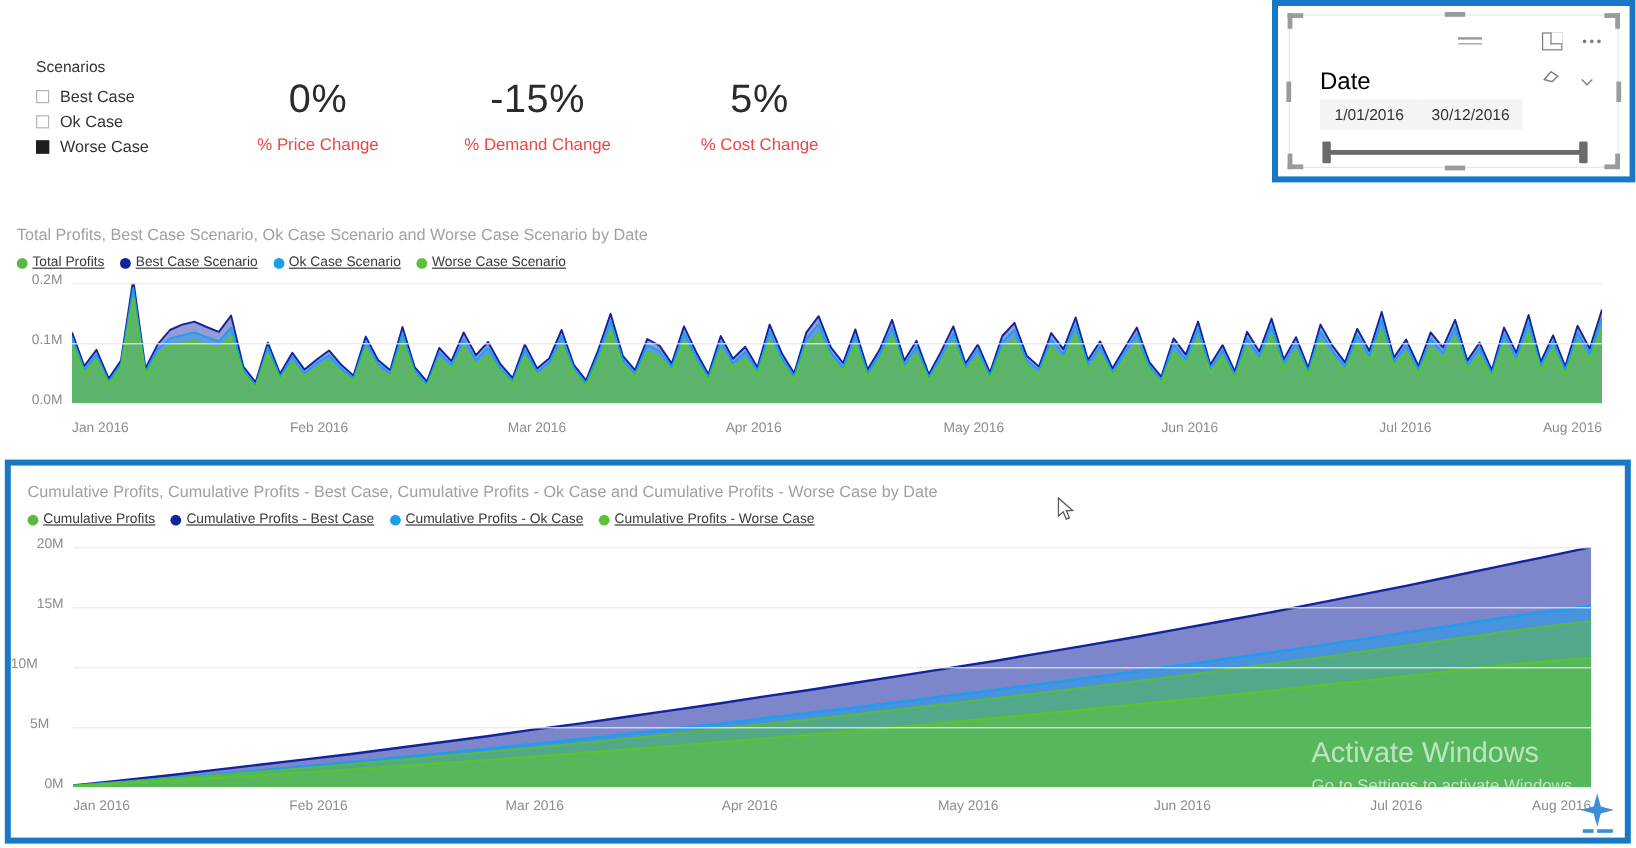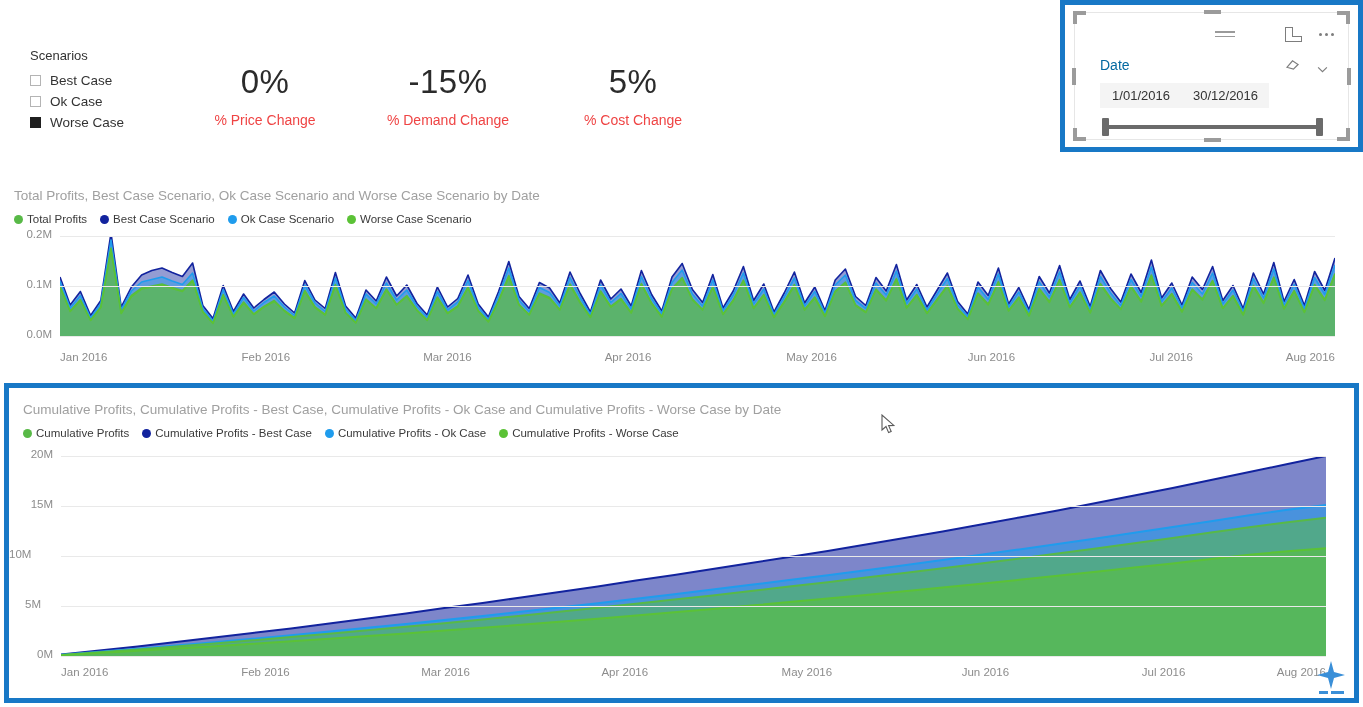--- a/index.html
+++ b/index.html
@@ -46,34 +46,34 @@
   .slicer-topbar { position: absolute; left: 0; top: 0; right: 0; height: 30px; }
   .icon-menu { position: absolute; left: 140px; top: 18px; width: 20px; }
   .icon-menu i { display: block; height: 1.6px; background: #9a9a9a; margin-bottom: 3px; }
   .icon-focus { position: absolute; right: 46px; top: 14px; width: 17px; height: 15px;
                 border: 1.6px solid #7d7d7d; }
   .icon-focus:after { content:""; position:absolute; right:-1px; top:-1px; width:9px; height:9px;
                       background:#fff; border-left:1.6px solid #7d7d7d; border-bottom:1.6px solid #7d7d7d;
                       transform: rotate(0deg);}
   .icon-ellipsis { position: absolute; right: 14px; top: 20px; display: flex; gap: 3px; }
   .icon-ellipsis span { width: 3px; height: 3px; border-radius: 50%; background: #7d7d7d; }
-  .slicer-label { position: absolute; left: 25px; top: 44px; font-size: 14px; color: #0369a1; }
+  .slicer-label { position: absolute; left: 25px; top: 44px; font-size: 20px; color: #000000; }
   .icon-eraser { position: absolute; right: 48px; top: 44px; width: 15px; height: 13px; }
   .icon-chevron { position: absolute; right: 20px; top: 46px; width: 11px; height: 7px; }
   .date-inputs { position: absolute; left: 25px; top: 70px; display: flex; }
   .date-box { background: #f4f4f4; padding: 5px 11px; font-size: 13px; color: #333;
               min-width: 82px; text-align: center; }
   .range-track { position: absolute; left: 30px; right: 28px; top: 112px; height: 4px; background: #6b6b6b; }
   .range-knob { position: absolute; top: -7px; width: 7px; height: 18px; background: #6b6b6b; border-radius: 1px; }
   .range-knob.left { left: -3px; } .range-knob.right { right: -3px; }
 
   
   .chart-title { font-size: 13.5px; color: #a0a0a0; }
   .legend { display: flex; align-items: center; gap: 13px; margin-top: 10px; }
-  .legend-item { display: flex; align-items: center; font-size: 11.5px; color: #3a3a3a; }
+  .legend-item { display: flex; align-items: center; font-size: 11.5px; color: #3a3a3a; text-decoration: underline; }
   .legend-dot { width: 9px; height: 9px; border-radius: 50%; margin-right: 4px; flex: none; }
   .axis-label { position: absolute; font-size: 11.5px; color: #8c8c8c; }
   .ytick { position: absolute; right: 0; font-size: 11.5px; color: #8c8c8c; text-align: right; }
   .gridline { position: absolute; height: 1px; background: #e9e9e9; }
 
   
   #chart1 { position: absolute; left: 14px; top: 188px; width: 1335px; height: 190px; }
   #chart1 .plot { position: absolute; left: 46px; top: 48px; right: 14px; height: 100px; }
   #chart1 .xaxis { position: absolute; left: 46px; right: 14px; top: 163px; height: 16px; }
 
@@ -263,20 +263,24 @@
           <span class="axis-label" style="left: 0px; top: 0px;">Jan 2016</span>
           <span class="axis-label" style="left: 180.143px; top: 0px;">Feb 2016</span>
           <span class="axis-label" style="left: 360.286px; top: 0px;">Mar 2016</span>
           <span class="axis-label" style="left: 540.429px; top: 0px;">Apr 2016</span>
           <span class="axis-label" style="left: 720.571px; top: 0px;">May 2016</span>
           <span class="axis-label" style="left: 900.714px; top: 0px;">Jun 2016</span>
           <span class="axis-label" style="left: 1080.86px; top: 0px;">Jul 2016</span>
           <span class="axis-label" style="left: auto; right: 0px; top: 0px;">Aug 2016</span>
         </div>
 
+      <div class="watermark">
+        <div class="wm-1">Activate Windows</div>
+        <div class="wm-2">Go to Settings to activate Windows.</div>
+      </div>
     <div class="gridline" style="left: 52px; width: 1265px; top: 268px;"></div>
         <div class="ytick" style="width: 44px; left: 0px; top: 260px;">0M</div>
         <div class="gridline" style="left: 52px; width: 1265px; top: 218px;"></div>
         <div class="ytick" style="width: 32px; left: 0px; top: 210px;">5M</div>
         <div class="gridline" style="left: 52px; width: 1265px; top: 168px;"></div>
         <div class="ytick" style="width: 20px; left: 0px; top: 160px;">10M</div>
         <div class="gridline" style="left: 52px; width: 1265px; top: 118px;"></div>
         <div class="ytick" style="width: 44px; left: 0px; top: 110px;">15M</div>
         <div class="gridline" style="left: 52px; width: 1265px; top: 68px;"></div>
         <div class="ytick" style="width: 44px; left: 0px; top: 60px;">20M</div>

